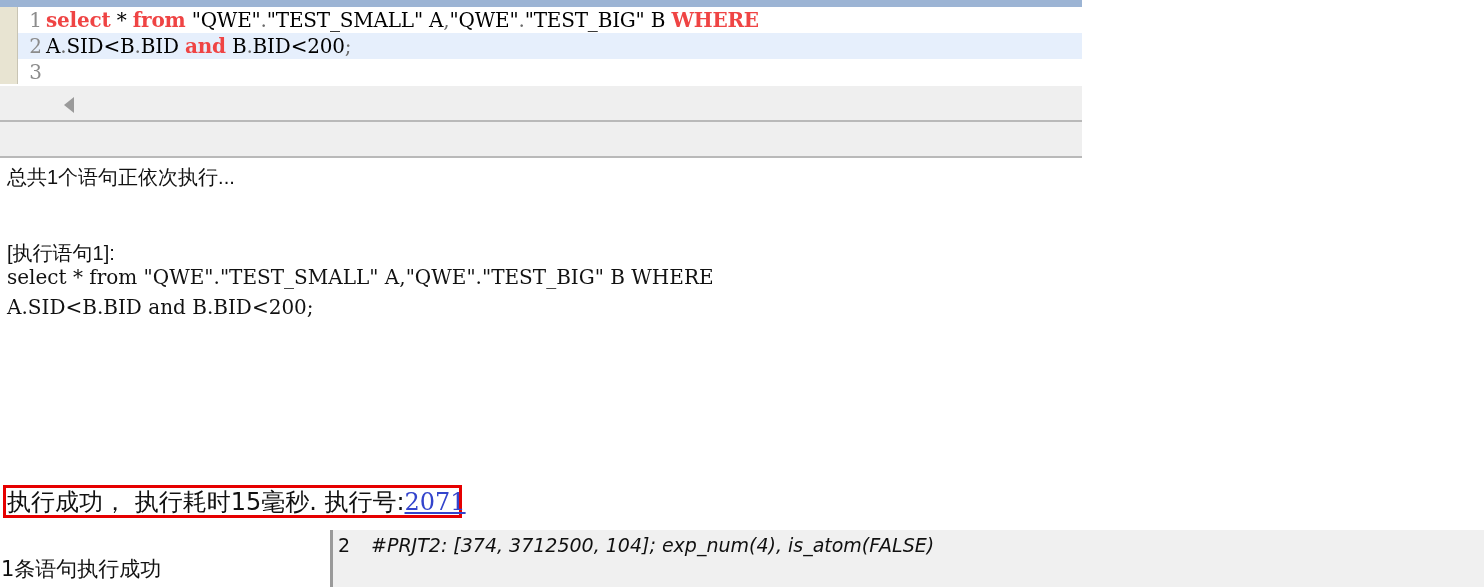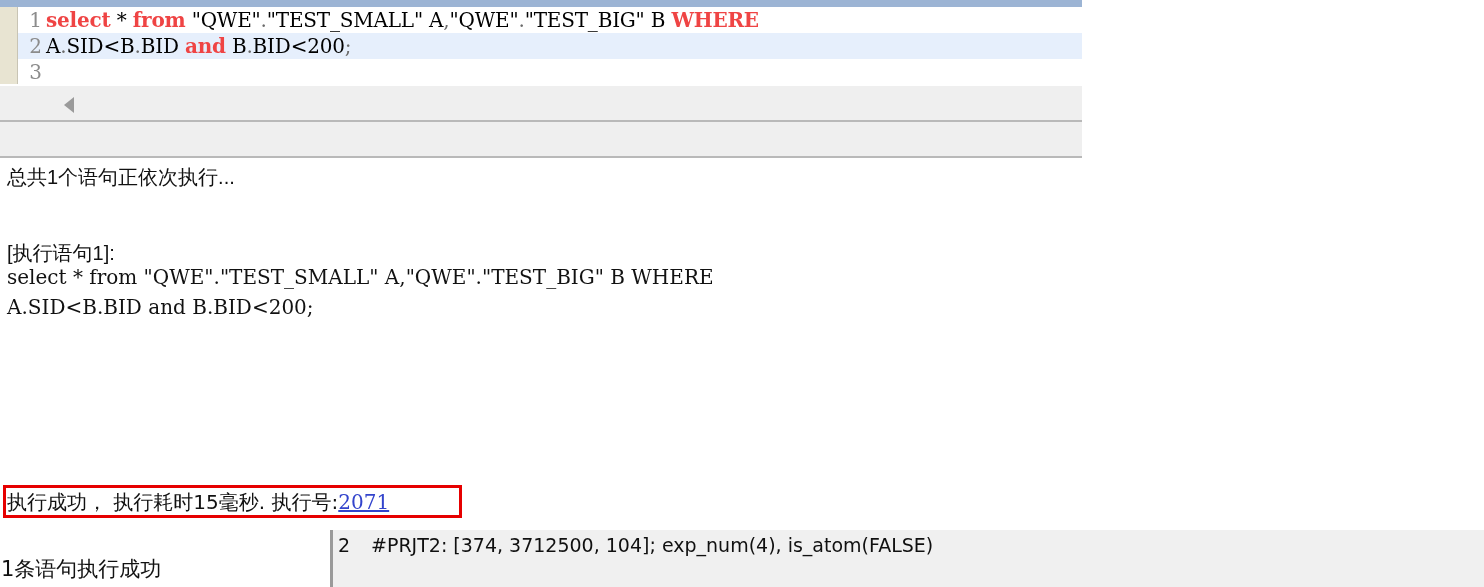--- a/index.html
+++ b/index.html
@@ -192,21 +192,21 @@
     width: 459px;
     height: 33px;
     border: 3px solid #e60000;
     box-sizing: border-box;
   }
   #exec-success-text {
     position: absolute;
     left: 7px; top: 331px;
     white-space: pre;
     font-family: "DejaVu Sans", "Liberation Sans", sans-serif;
-    font-size: 20px;
+    font-size: 24px;
     color: #111111;
     line-height: 26px;
   }
   #exec-id-link {
     color: #3344cc;
     text-decoration: underline;
     font-family: "DejaVu Serif", "Liberation Serif", serif;
   }
 
   #stmt-summary {
@@ -288,17 +288,17 @@
 
   <div class="msg-line" style="top:136px;">A.SID&lt;B.BID and B.BID&lt;200;</div>
 
   <div id="exec-success-box"></div>
   <div id="exec-success-text"><span>执行成功， 执行耗时15毫秒. 执行号:</span><span id="exec-id-link">2071</span></div>
 
   <div id="stmt-summary">1条语句执行成功</div>
 
   <div id="exec-plan-panel">
     <div id="exec-plan-rows">
-        <div class="plan-row"><span class="plan-num">2</span><span class="plan-text" style="padding-left: 9px;">#PRJT2: [374, 3712500, 104]; exp_num(4), is_atom(FALSE)</span></div>
+        <div class="plan-row"><span class="plan-num">2</span><span class="plan-text" style="padding-left: 9px; font-style: italic;">#PRJT2: [374, 3712500, 104]; exp_num(4), is_atom(FALSE)</span></div>
       </div>
 
   </div>
 </div>
 
 </body></html>

